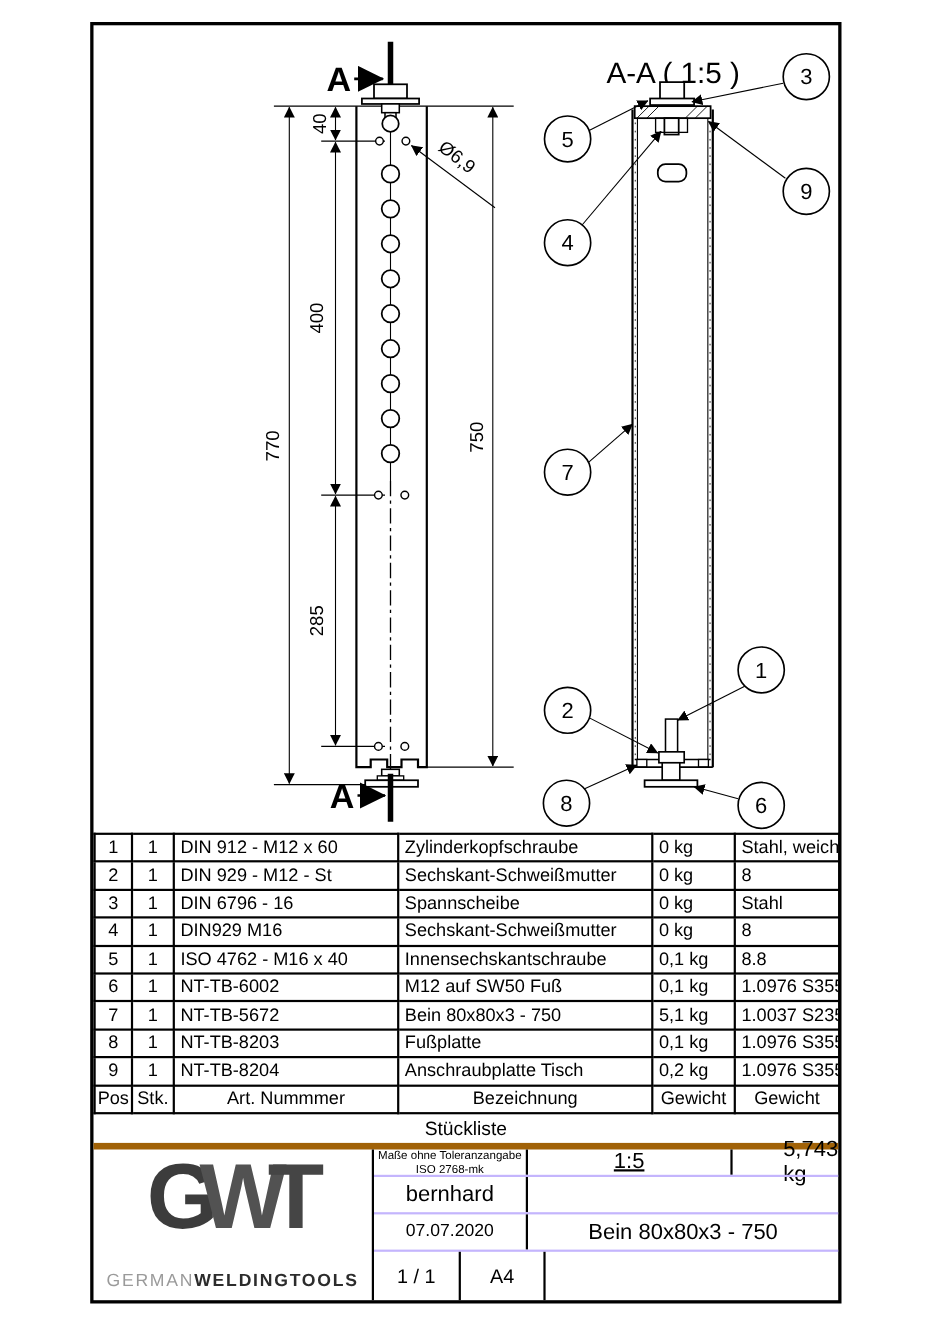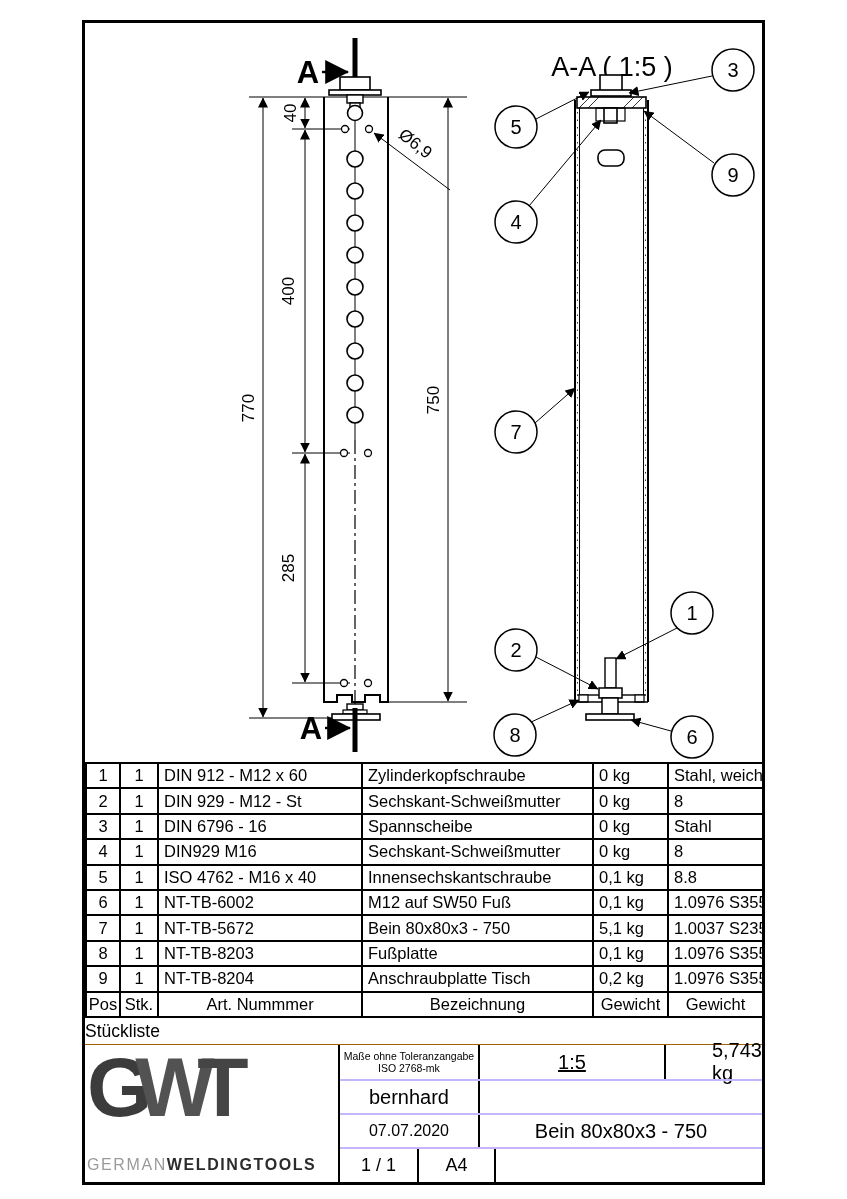--- a/index.html
+++ b/index.html
@@ -11,35 +11,35 @@
   }
   .draw-area { flex:1; position:relative; overflow:hidden; }
   .draw-area svg { position:absolute; left:0; top:0; width:100%; height:100%; }
 
   
   .parts-table { height:256px; }
   .parts-table table { border-collapse:collapse; width:100%; height:100%; table-layout:fixed; }
   .parts-table td { border:2px solid #000; font-size:16.5px; padding:0 0 0 5px; white-space:nowrap; overflow:hidden; }
   .parts-table td.c { text-align:center; padding:0; }
   .parts-table tr.hdr td { text-align:center; padding:0; font-size:16.5px; }
-  .stueckliste { height:26px; line-height:26px; font-size:17.5px; border-bottom:1px solid #a16207; }
+  .stueckliste { height:26px; line-height:26px; text-align:center; font-size:17.5px; border-bottom:6px solid #a16207; }
 
   
   .title-block { height:137px; display:flex; }
   .tb-logo { width:267px; border-right:2px solid #000; box-sizing:border-box;
-             display:flex; flex-direction:column; align-items:flex-start; justify-content:space-between; padding:6px 2px 8px 2px; }
+             display:flex; flex-direction:column; align-items:center; justify-content:space-between; padding:6px 2px 8px 2px; }
   .logo-letters { font-weight:bold; font-size:84px; line-height:72px; letter-spacing:-0.205em; padding-right:12px; }
   .logo-letters .lg { color:#3c3c3c; } .logo-letters .lw { color:#525252; } .logo-letters .lt { color:#454545; }
   .logo-sub { font-size:16px; letter-spacing:1.6px; white-space:nowrap; }
   .logo-sub .light { color:#9a9a9a; font-weight:normal; }
   .logo-sub .boldpart { color:#2c2c2c; font-weight:bold; }
   .tb-right { flex:1; display:flex; flex-direction:column; }
   .tb-row { display:flex; box-sizing:border-box; }
   .tb-row + .tb-row { border-top:2px solid #c4b5fd; }
-  .tb-r1 { height:34px; } .tb-r2 { height:34px; } .tb-r3 { height:34px; } .tb-r4 { flex:1; }
+  .tb-r1 { height:23px; } .tb-r2 { height:34px; } .tb-r3 { height:34px; } .tb-r4 { flex:1; }
   .tb-cell { box-sizing:border-box; display:flex; align-items:center; justify-content:center; }
   .br { border-right:2px solid #000; }
   .tb-tol { width:140px; flex-direction:column; font-size:10.5px; line-height:12px; text-align:center; }
   .tb-scale { width:186px; font-size:20px;text-decoration:underline; }
   .tb-weight { flex:1; font-size:20px;padding-left:46px; }
   .tb-author { width:140px; font-size:20px; }
   .tb-empty { flex:1; }
   .tb-date { width:140px; font-size:16px; }
   .tb-partname { flex:1; font-size:20px; }
   .tb-sheet { width:79px; font-size:18px; }

